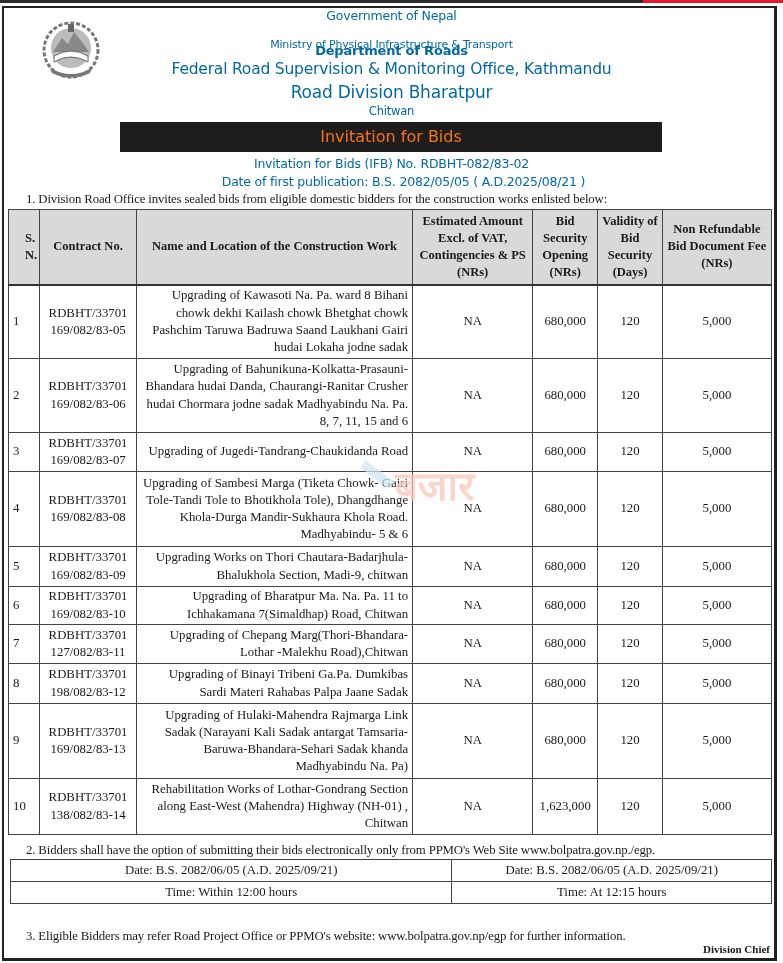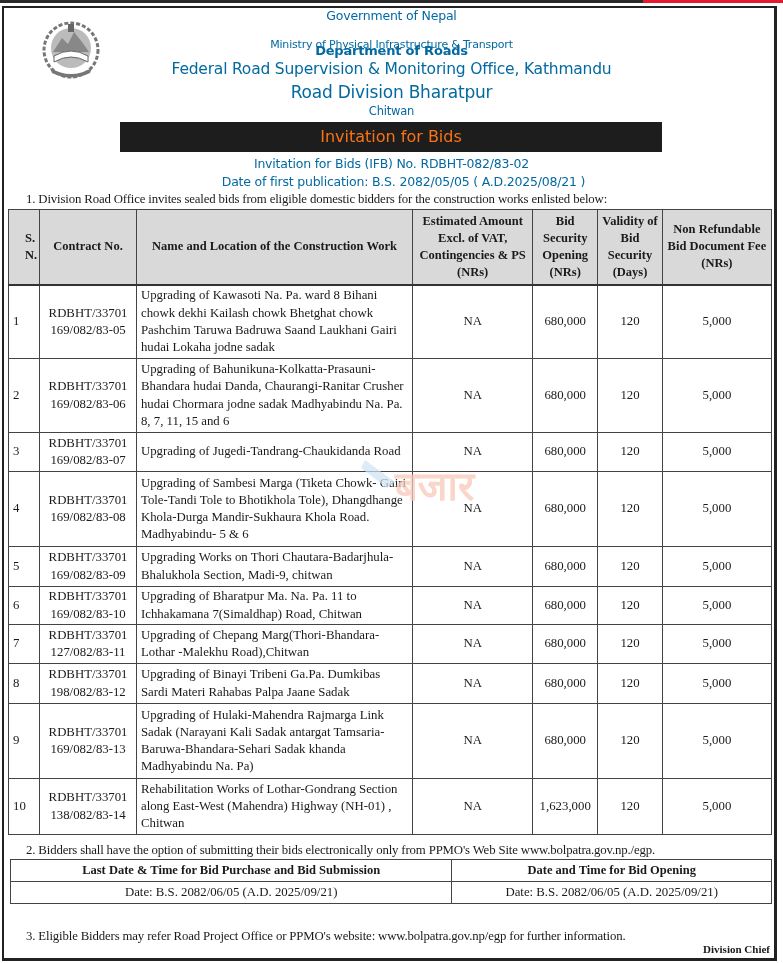--- a/index.html
+++ b/index.html
@@ -38,21 +38,21 @@
 
   table.bids { position: absolute; left: 8px; top: 209px; width: 764px; border-collapse: collapse;
                font-family: "Liberation Serif", serif; font-size: 12.8px; }
   table.bids th, table.bids td { border: 1px solid #444; }
   table.bids thead th { background: #d9d9d9; font-weight: bold; text-align: center; vertical-align: middle;
                         font-size: 12.5px; line-height: 17px; padding: 1px 2px; border-bottom: 2px solid #333; }
   table.bids thead th.sn { text-align: left; padding-left: 16px; }
   table.bids td { vertical-align: middle; line-height: 17.2px; padding: 1px 4px; }
   td.c-sn { text-align: left; padding-left: 4px; }
   td.c-contract { text-align: center; }
-  td.c-name { text-align: left; font-family: Liberation Serif, serif; }
+  td.c-name { text-align: right; font-family: Liberation Serif, serif; }
   td.c-num { text-align: center; }
 
   .watermark { position: absolute; left: 335px; top: 452px; width: 220px; height: 60px; pointer-events: none; }
 
   table.dates { position: absolute; left: 10px; top: 859px; width: 762px; border-collapse: collapse;
                 font-family: "Liberation Serif", serif; font-size: 12.8px; }
   table.dates th, table.dates td { border: 1px solid #444; text-align: center; height: 22px; }
   table.dates th { font-weight: bold; font-size: 12.5px; }
 
   .sign { position: absolute; right: 13px; top: 943px; font-family: "Liberation Serif", serif;
@@ -209,25 +209,25 @@
 </svg>
 
 <div class="para p2">2.  Bidders shall have the option of submitting their bids electronically only from PPMO's Web Site www.bolpatra.gov.np./egp.</div>
 
 <table class="dates">
   <colgroup>
       <col style="width:442px">
       <col style="width:320px">
     </colgroup>
   <tbody>
-      <tr>
-    <th>Last Date &amp; Time for Bid Purchase and Bid Submission</th>
-    <th>Date and Time for Bid Opening</th>
-  </tr>
   <tr>
     <td>Date: B.S. 2082/06/05 (A.D. 2025/09/21)</td>
     <td>Date: B.S. 2082/06/05 (A.D. 2025/09/21)</td>
   </tr>
+  <tr>
+    <td>Time: Within 12:00 hours</td>
+    <td>Time: At 12:15 hours</td>
+  </tr>
 </tbody>
   </table>
 
 <div class="para p3">3.  Eligible Bidders may refer Road Project Office or PPMO's website: www.bolpatra.gov.np/egp for further information.</div>
 <div class="sign">Division Chief</div>
 
 </body></html>

